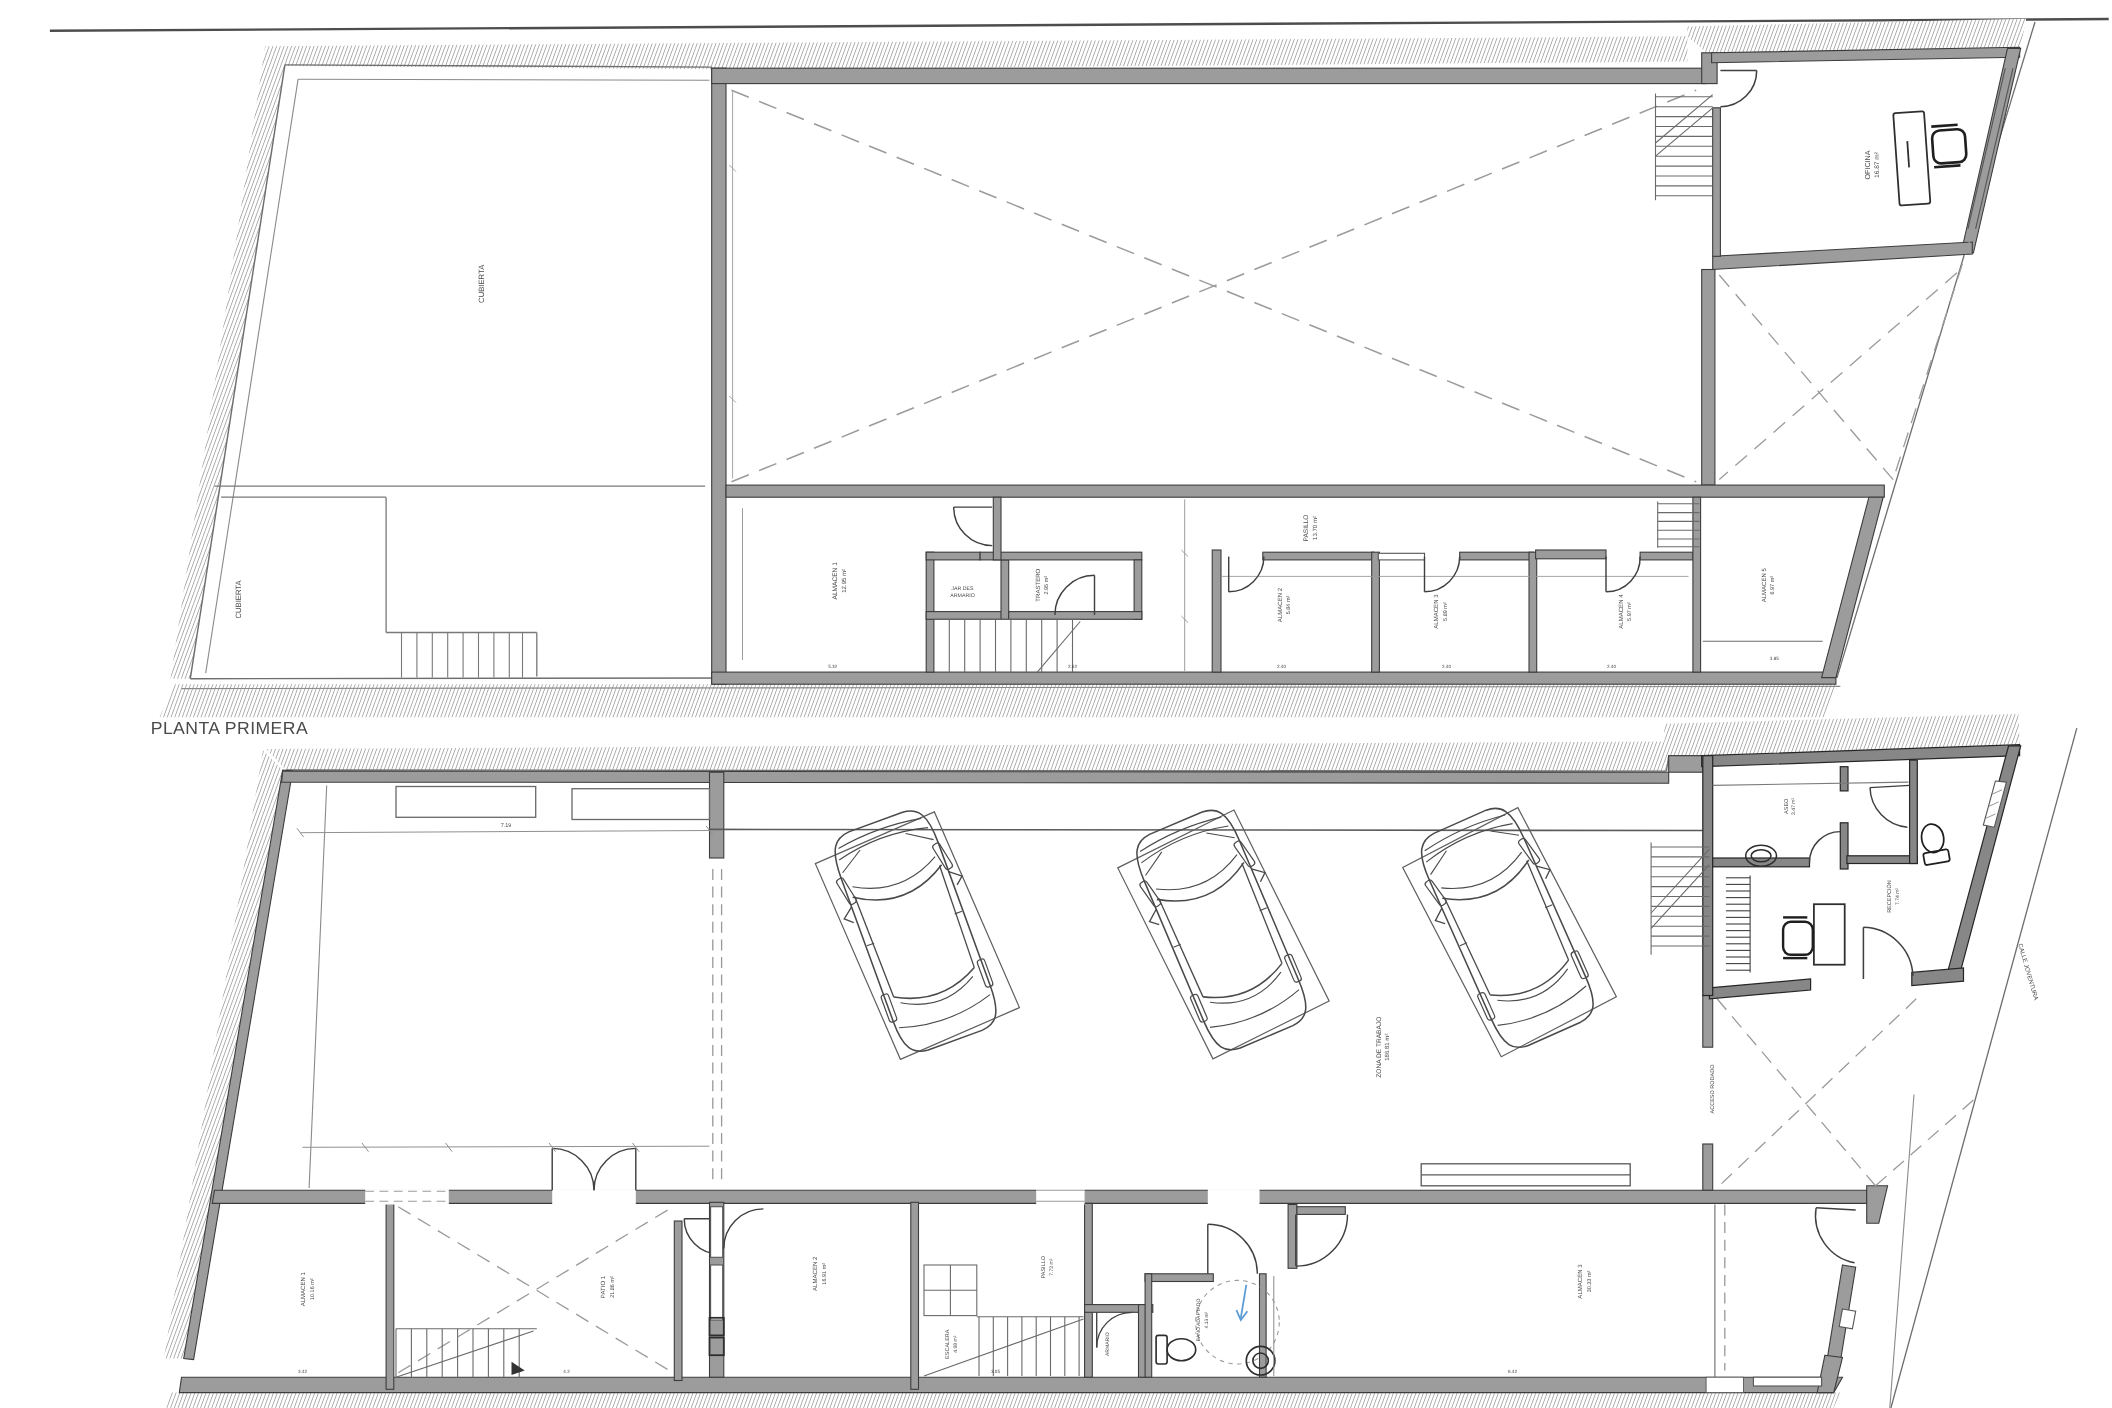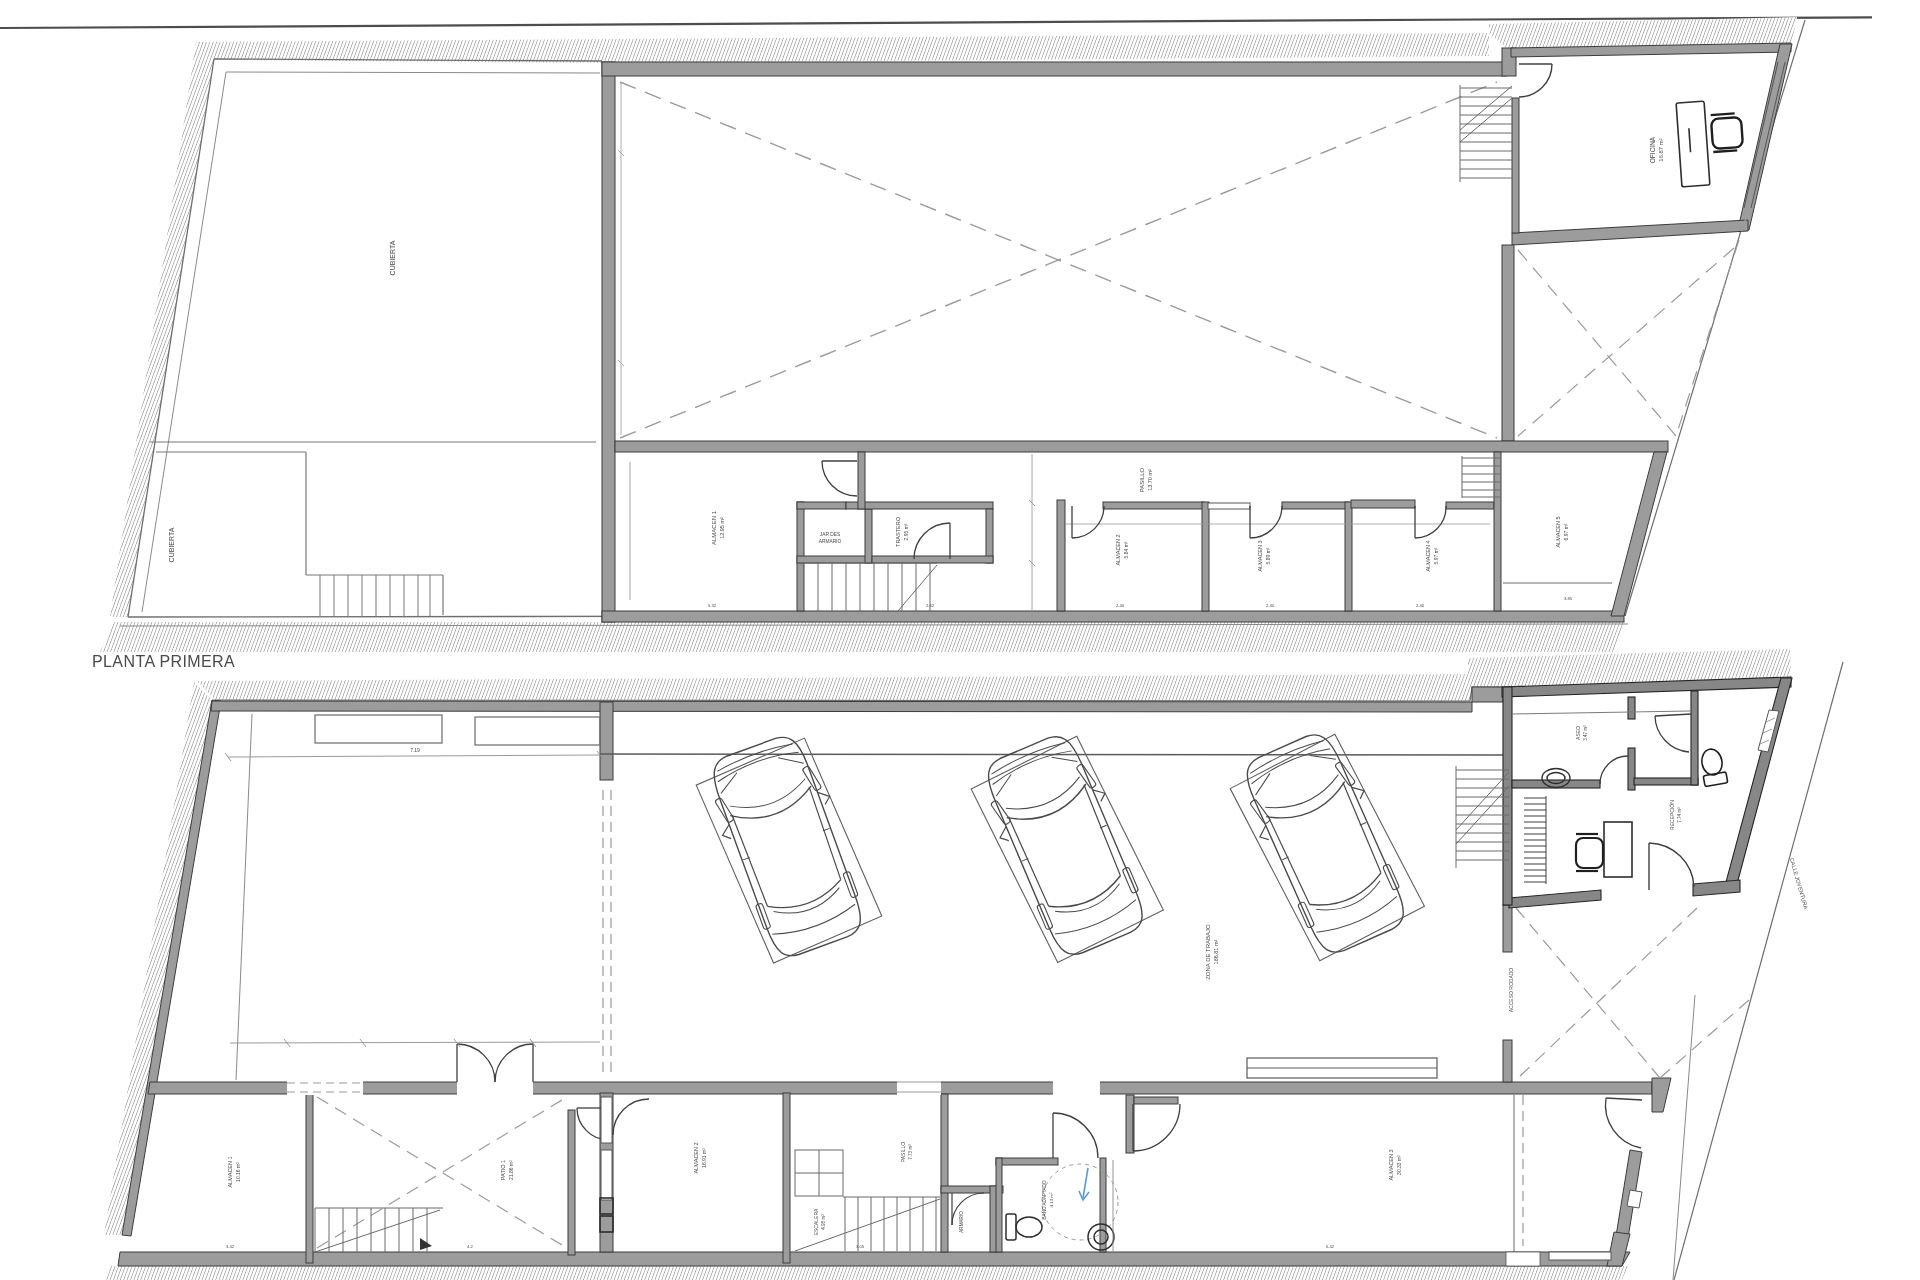--- a/index.html
+++ b/index.html
@@ -1,17 +1,17 @@
 <!DOCTYPE html>
 <html><head>
 <meta charset="utf-8">
 <style>
   html,body{margin:0;padding:0;background:#ffffff;}
   .page{width:1872px;height:1280px;position:relative;overflow:hidden;background:#ffffff;
-        font-family:"Liberation Sans", sans-serif;}
+        font-family:"Liberation Sans", sans-serif;margin-left:45px;}
   svg{position:absolute;left:0;top:0;}
   text{font-family:"Liberation Sans", sans-serif;fill:#4a4a4a;}
 </style>
 </head>
 <body>
 
 <div class="page">
 <svg width="1920" height="1280" viewBox="0 0 1920 1280">
 <defs>
   <pattern id="hatch" width="3.2" height="3.2" patternUnits="userSpaceOnUse" patternTransform="rotate(20)">

